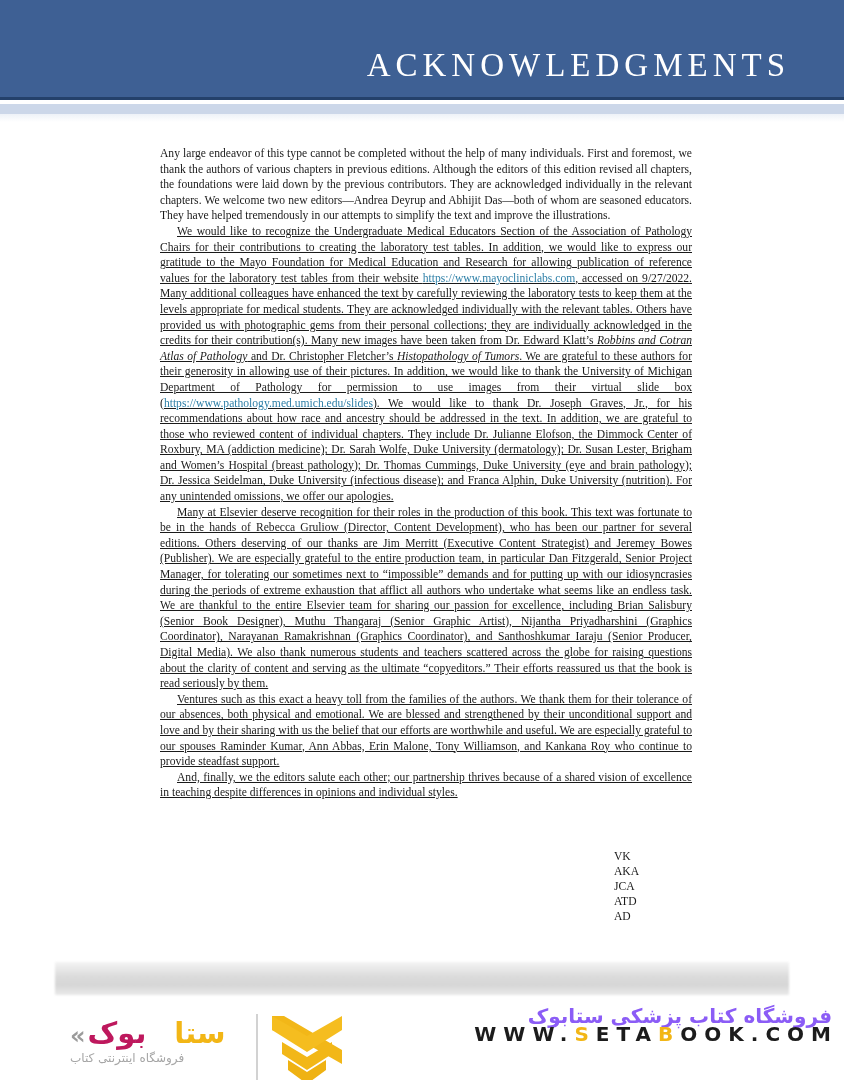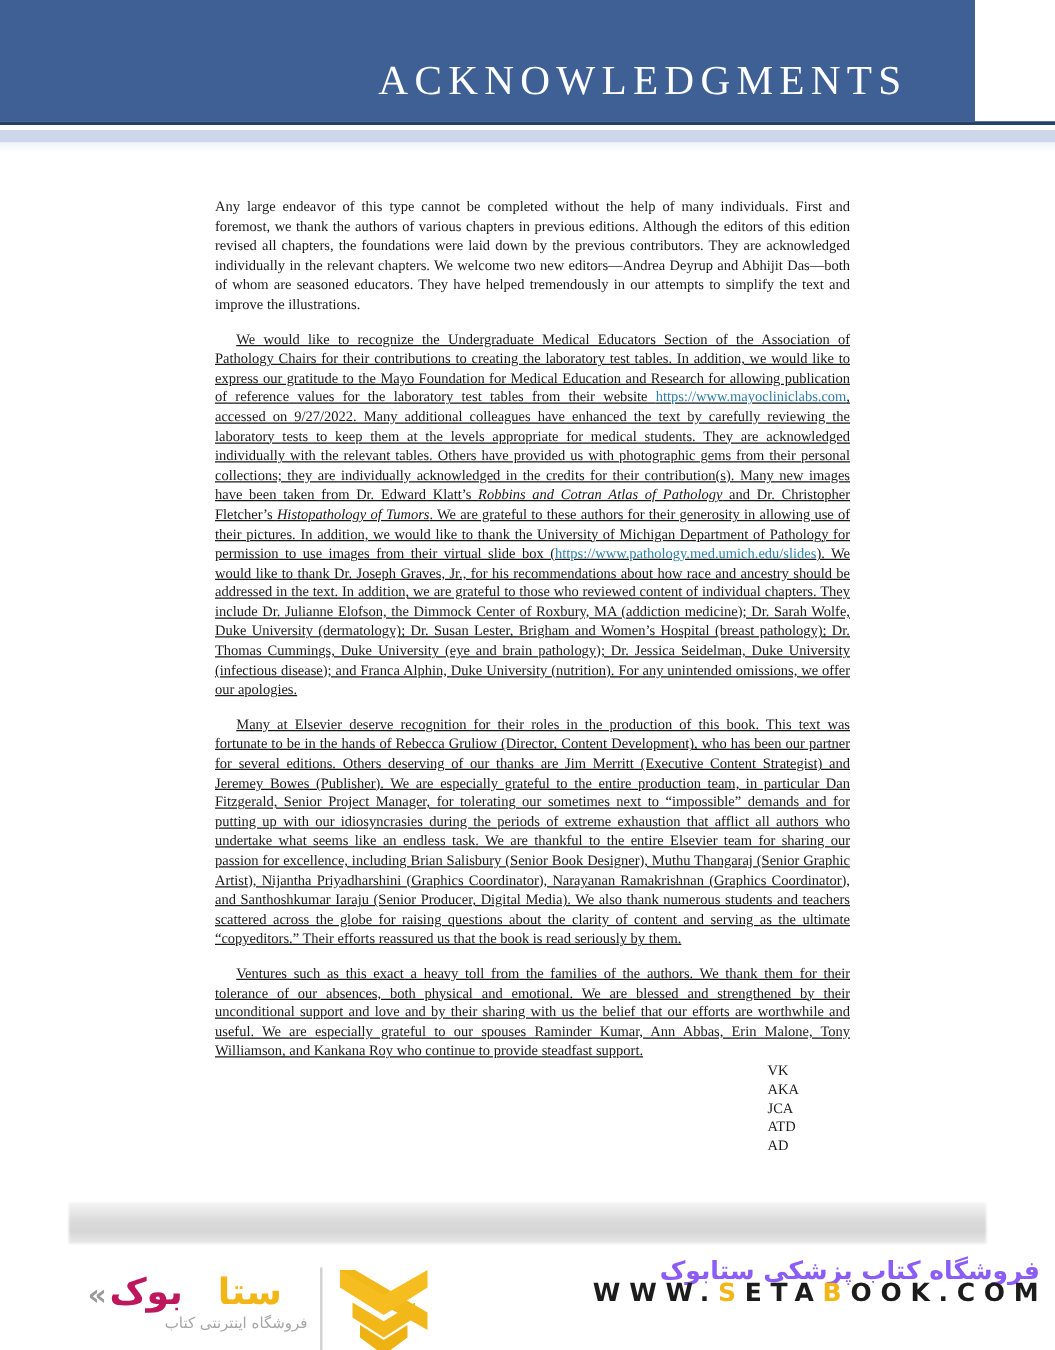--- a/index.html
+++ b/index.html
@@ -3,21 +3,21 @@
 <meta charset="utf-8">
 <style>
   html,body { margin:0; padding:0; }
   body {
     width:844px; height:1080px; position:relative; overflow:hidden;
     background:#ffffff;
     font-family:"Liberation Serif", serif;
   }
   
   .header-band {
-    position:absolute; top:0; left:0; width:780px; height:97px;
+    position:absolute; top:0; left:0; width:844px; height:97px;
     background:#3e6094;
   }
   .header-title {
     position:absolute; right:54px; bottom:13px;
     color:#ffffff; font-family:"Liberation Serif", serif;
     font-size:33px; letter-spacing:5px; white-space:nowrap;
   }
   .header-rule {
     position:absolute; top:97px; left:0; width:844px; height:3px;
     background:#24416b;
@@ -29,21 +29,21 @@
   .header-stripe-fade {
     position:absolute; top:114px; left:0; width:844px; height:8px;
     background:linear-gradient(180deg,#eef2f8,#ffffff);
   }
   
   .body-text {
     position:absolute; left:160px; top:146px; width:532px;
     font-size:11.6px; line-height:15.6px; text-align:justify;
     color:#1a1a1a;
   }
-  .body-text p { margin:12px; }
+  .body-text p { margin:0; }
   .body-text p.indent { text-indent:17px;text-decoration:underline; }
   .link { color:#2d7fa7; }
   .italic { font-style:italic; }
   
   .signatures {
     position:absolute; left:614px; top:849px; width:64px;
     font-size:11.6px; line-height:15px; color:#1a1a1a;
   }
   
   .page-shadow {
@@ -67,21 +67,21 @@
   .logo { position:absolute; left:70px; top:8px; width:270px; height:70px; }
   .logo-wordmark {
     display:flex; flex-direction:row; align-items:flex-end;
     font-family:"DejaVu Sans", sans-serif; font-weight:700; font-size:29px;
     line-height:1; height:38px;
   }
   .logo-wordmark .mark { color:#9b9b9b; font-size:24px; margin-right:2px; }
   .logo-wordmark .gray { color:#be185d; }
   .logo-wordmark .accentfa { color:#f2b616;margin-left:28px; }
   .logo-tagline {
-    margin-top:3px; width:176px; text-align:right;
+    margin-top:3px; width:176px; text-align:left;
     font-family:"DejaVu Sans", sans-serif; font-size:12px; color:#a6a6a6;
     direction:rtl; white-space:nowrap;
   }
   .logo-divider {
     position:absolute; left:186px; top:4px; width:2px; height:66px;
     background:#d2d2d2;
   }
   .logo-emblem { position:absolute; left:198px; top:4px; }
 </style>
 </head>
@@ -92,20 +92,21 @@
 </div>
 <div class="header-rule"></div>
 <div class="header-stripe"></div>
 <div class="header-stripe-fade"></div>
 
 <div class="body-text">
     <p><span>Any large endeavor of this type cannot be completed without the help of many individuals. First and foremost, we thank the authors of various chapters in previous editions. Although the editors of this edition revised all chapters, the foundations were laid down by the previous contributors. They are acknowledged individually in the relevant chapters. We welcome two new editors—Andrea Deyrup and Abhijit Das—both of whom are seasoned educators. They have helped tremendously in our attempts to simplify the text and improve the illustrations.</span></p>
     <p class="indent"><span>We would like to recognize the Undergraduate Medical Educators Section of the Association of Pathology Chairs for their contributions to creating the laboratory test tables. In addition, we would like to express our gratitude to the Mayo Foundation for Medical Education and Research for allowing publication of reference values for the laboratory test tables from their website </span><span class="link">https://www.mayocliniclabs.com</span><span>, accessed on 9/27/2022. Many additional colleagues have enhanced the text by carefully reviewing the laboratory tests to keep them at the levels appropriate for medical students. They are acknowledged individually with the relevant tables. Others have provided us with photographic gems from their personal collections; they are individually acknowledged in the credits for their contribution(s). Many new images have been taken from Dr. Edward Klatt’s </span><span class="italic">Robbins and Cotran Atlas of Pathology</span><span> and Dr. Christopher Fletcher’s </span><span class="italic">Histopathology of Tumors</span><span>. We are grateful to these authors for their generosity in allowing use of their pictures. In addition, we would like to thank the University of Michigan Department of Pathology for permission to use images from their virtual slide box (</span><span class="link">https://www.pathology.med.umich.edu/slides</span><span>). We would like to thank Dr. Joseph Graves, Jr., for his recommendations about how race and ancestry should be addressed in the text. In addition, we are grateful to those who reviewed content of individual chapters. They include Dr. Julianne Elofson, the Dimmock Center of Roxbury, MA (addiction medicine); Dr. Sarah Wolfe, Duke University (dermatology); Dr. Susan Lester, Brigham and Women’s Hospital (breast pathology); Dr. Thomas Cummings, Duke University (eye and brain pathology); Dr. Jessica Seidelman, Duke University (infectious disease); and Franca Alphin, Duke University (nutrition). For any unintended omissions, we offer our apologies.</span></p>
     <p class="indent"><span>Many at Elsevier deserve recognition for their roles in the production of this book. This text was fortunate to be in the hands of Rebecca Gruliow (Director, Content Development), who has been our partner for several editions. Others deserving of our thanks are Jim Merritt (Executive Content Strategist) and Jeremey Bowes (Publisher). We are especially grateful to the entire production team, in particular Dan Fitzgerald, Senior Project Manager, for tolerating our sometimes next to “impossible” demands and for putting up with our idiosyncrasies during the periods of extreme exhaustion that afflict all authors who undertake what seems like an endless task. We are thankful to the entire Elsevier team for sharing our passion for excellence, including Brian Salisbury (Senior Book Designer), Muthu Thangaraj (Senior Graphic Artist), Nijantha Priyadharshini (Graphics Coordinator), Narayanan Ramakrishnan (Graphics Coordinator), and Santhoshkumar Iaraju (Senior Producer, Digital Media). We also thank numerous students and teachers scattered across the globe for raising questions about the clarity of content and serving as the ultimate “copyeditors.” Their efforts reassured us that the book is read seriously by them.</span></p>
     <p class="indent"><span>Ventures such as this exact a heavy toll from the families of the authors. We thank them for their tolerance of our absences, both physical and emotional. We are blessed and strengthened by their unconditional support and love and by their sharing with us the belief that our efforts are worthwhile and useful. We are especially grateful to our spouses Raminder Kumar, Ann Abbas, Erin Malone, Tony Williamson, and Kankana Roy who continue to provide steadfast support.</span></p>
+    <p class="indent"><span>And, finally, we the editors salute each other; our partnership thrives because of a shared vision of excellence in teaching despite differences in opinions and individual styles.</span></p>
   </div>
 
 <div class="signatures">
     <div>VK</div>
     <div>AKA</div>
     <div>JCA</div>
     <div>ATD</div>
     <div>AD</div>
   </div>
 

